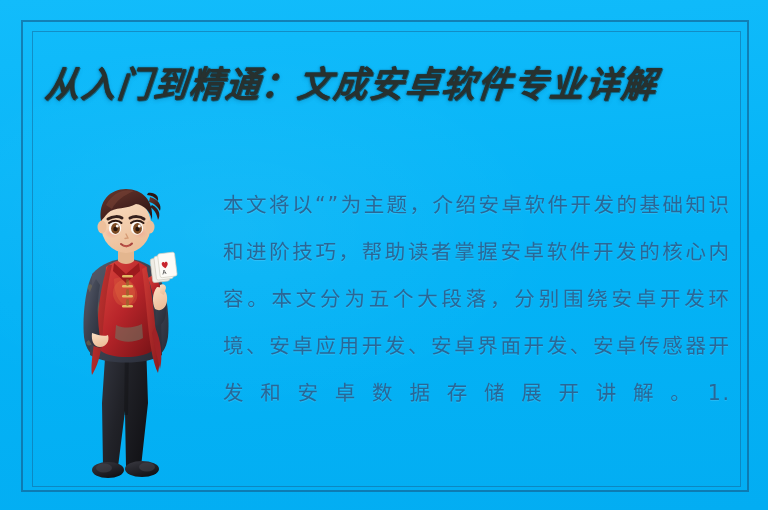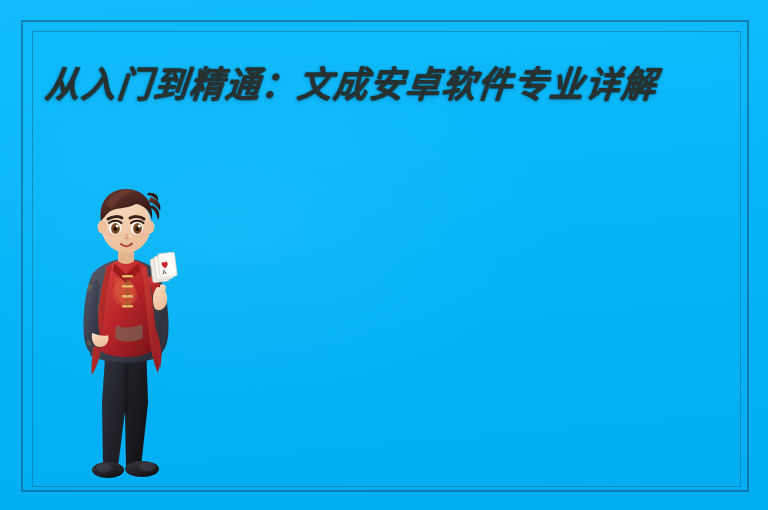--- a/index.html
+++ b/index.html
@@ -253,14 +253,15 @@
       <circle cx="77.3" cy="51" r="1.5" fill="#ffffff" opacity="0.95"></circle>
       <path d="M47 48 C51 45 57 45 59.5 48" fill="none" stroke="#2e1a14" stroke-width="2" stroke-linecap="round"></path>
       <path d="M69 48 C72 45 78 45 81.5 48" fill="none" stroke="#2e1a14" stroke-width="2" stroke-linecap="round"></path>
 
       <path d="M64 59 L66 63 L63 63.5" fill="none" stroke="#d59b75" stroke-width="1.3" stroke-linecap="round"></path>
       <path d="M59 69 C62 72 67 72 70 68.5" fill="none" stroke="#a8453e" stroke-width="2" stroke-linecap="round"></path>
       <path d="M60.5 69.5 C63 71 66.5 71 68.5 69.5 C66 73 62.5 73 60.5 69.5 Z" fill="#c8564c" opacity="0.8"></path>
     </svg>
   </div>
 
+  <div class="body-copy">本文将以“”为主题，介绍安卓软件开发的基础知识和进阶技巧，帮助读者掌握安卓软件开发的核心内容。本文分为五个大段落，分别围绕安卓开发环境、安卓应用开发、安卓界面开发、安卓传感器开发和安卓数据存储展开讲解。1.</div>
 
 </div>
 
 </body></html>

